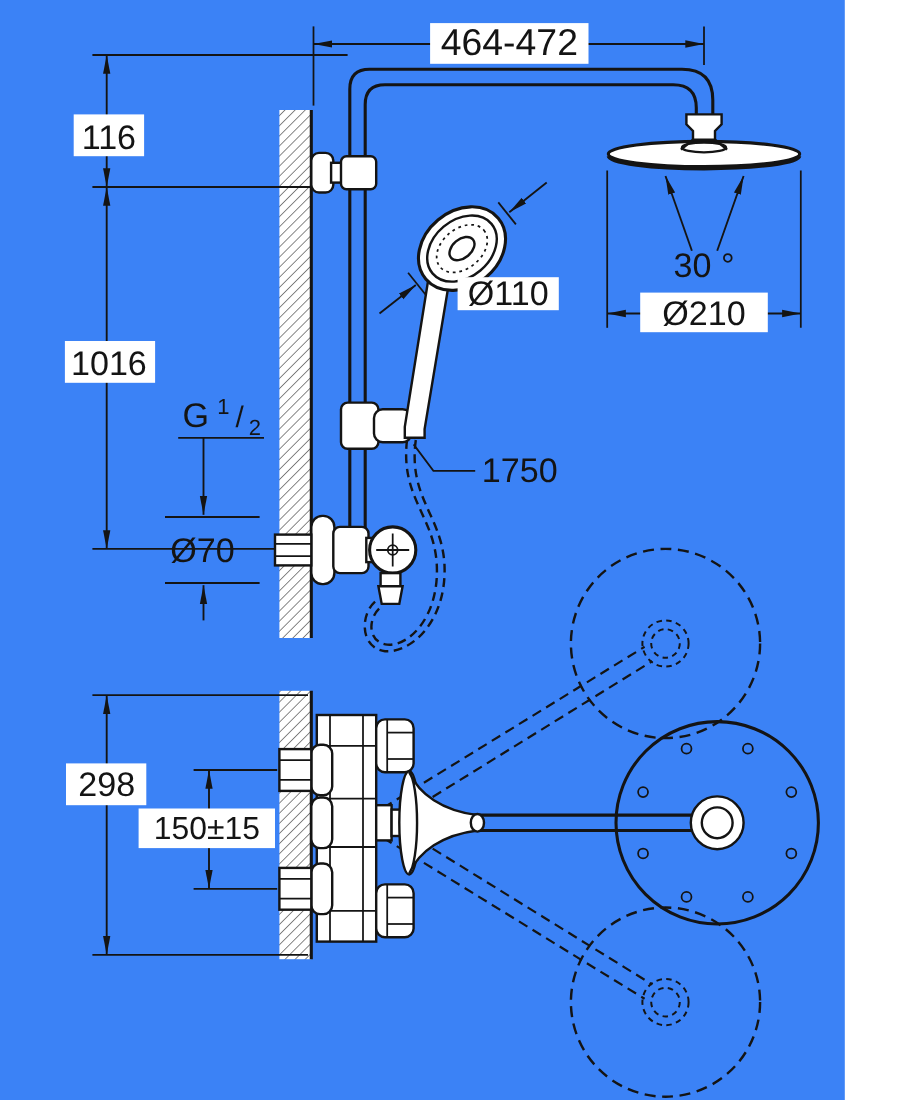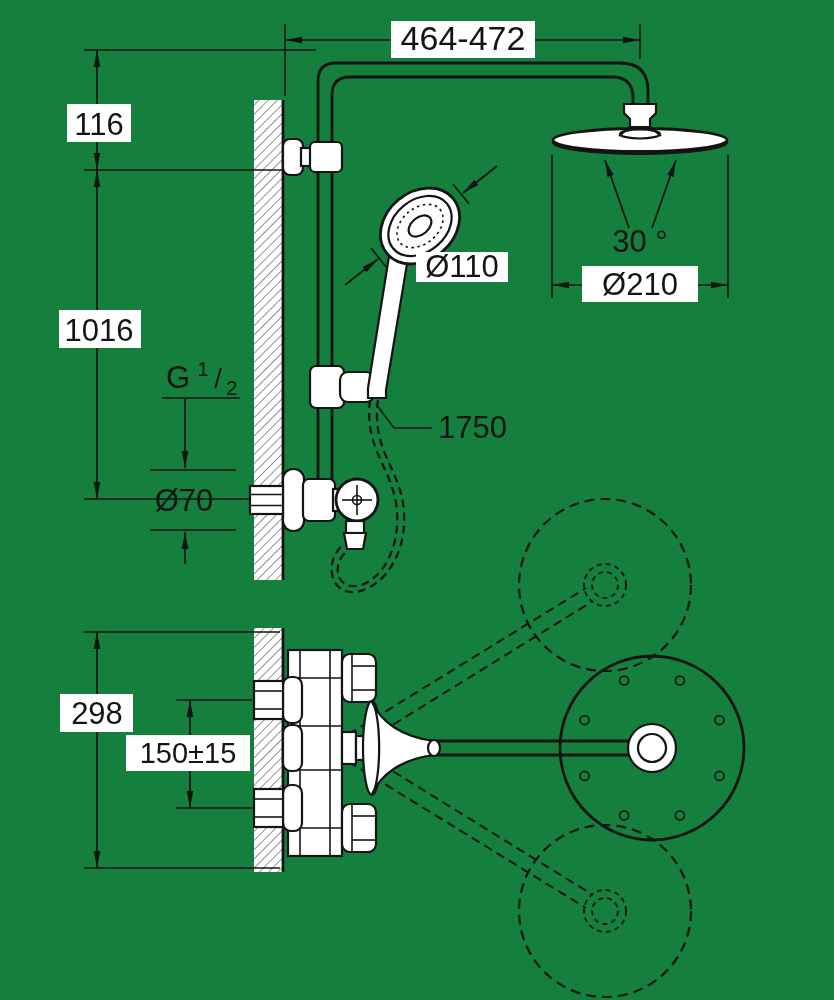--- a/index.html
+++ b/index.html
@@ -1,16 +1,16 @@
 <!DOCTYPE html>
 <html><head>
 <meta charset="utf-8">
 <style>
   html,body { margin:0; padding:0; background:#fff; }
-  .stage { width:834px; height:1000px; background:#15803d; position:relative; }
+  .stage { width:768px; height:1000px; background:#3b82f6; position:relative; }
   svg text { font-family:"Liberation Sans", sans-serif; fill:#141414; }
   .t34 { font-size:34px; }
   .t31 { font-size:31px; }
   .t29 { font-size:29px; }
   .tg  { font-size:31px; }
   .s1 { stroke:#141414; stroke-width:1.6; fill:none; }
   .s2 { stroke:#141414; stroke-width:2.2; fill:none; }
   .s3 { stroke:#141414; stroke-width:2.8; fill:none; stroke-linejoin:round; }
   .dim { stroke:#141414; stroke-width:1.7; fill:none; }
   .dash  { stroke-dasharray:8 5; }

